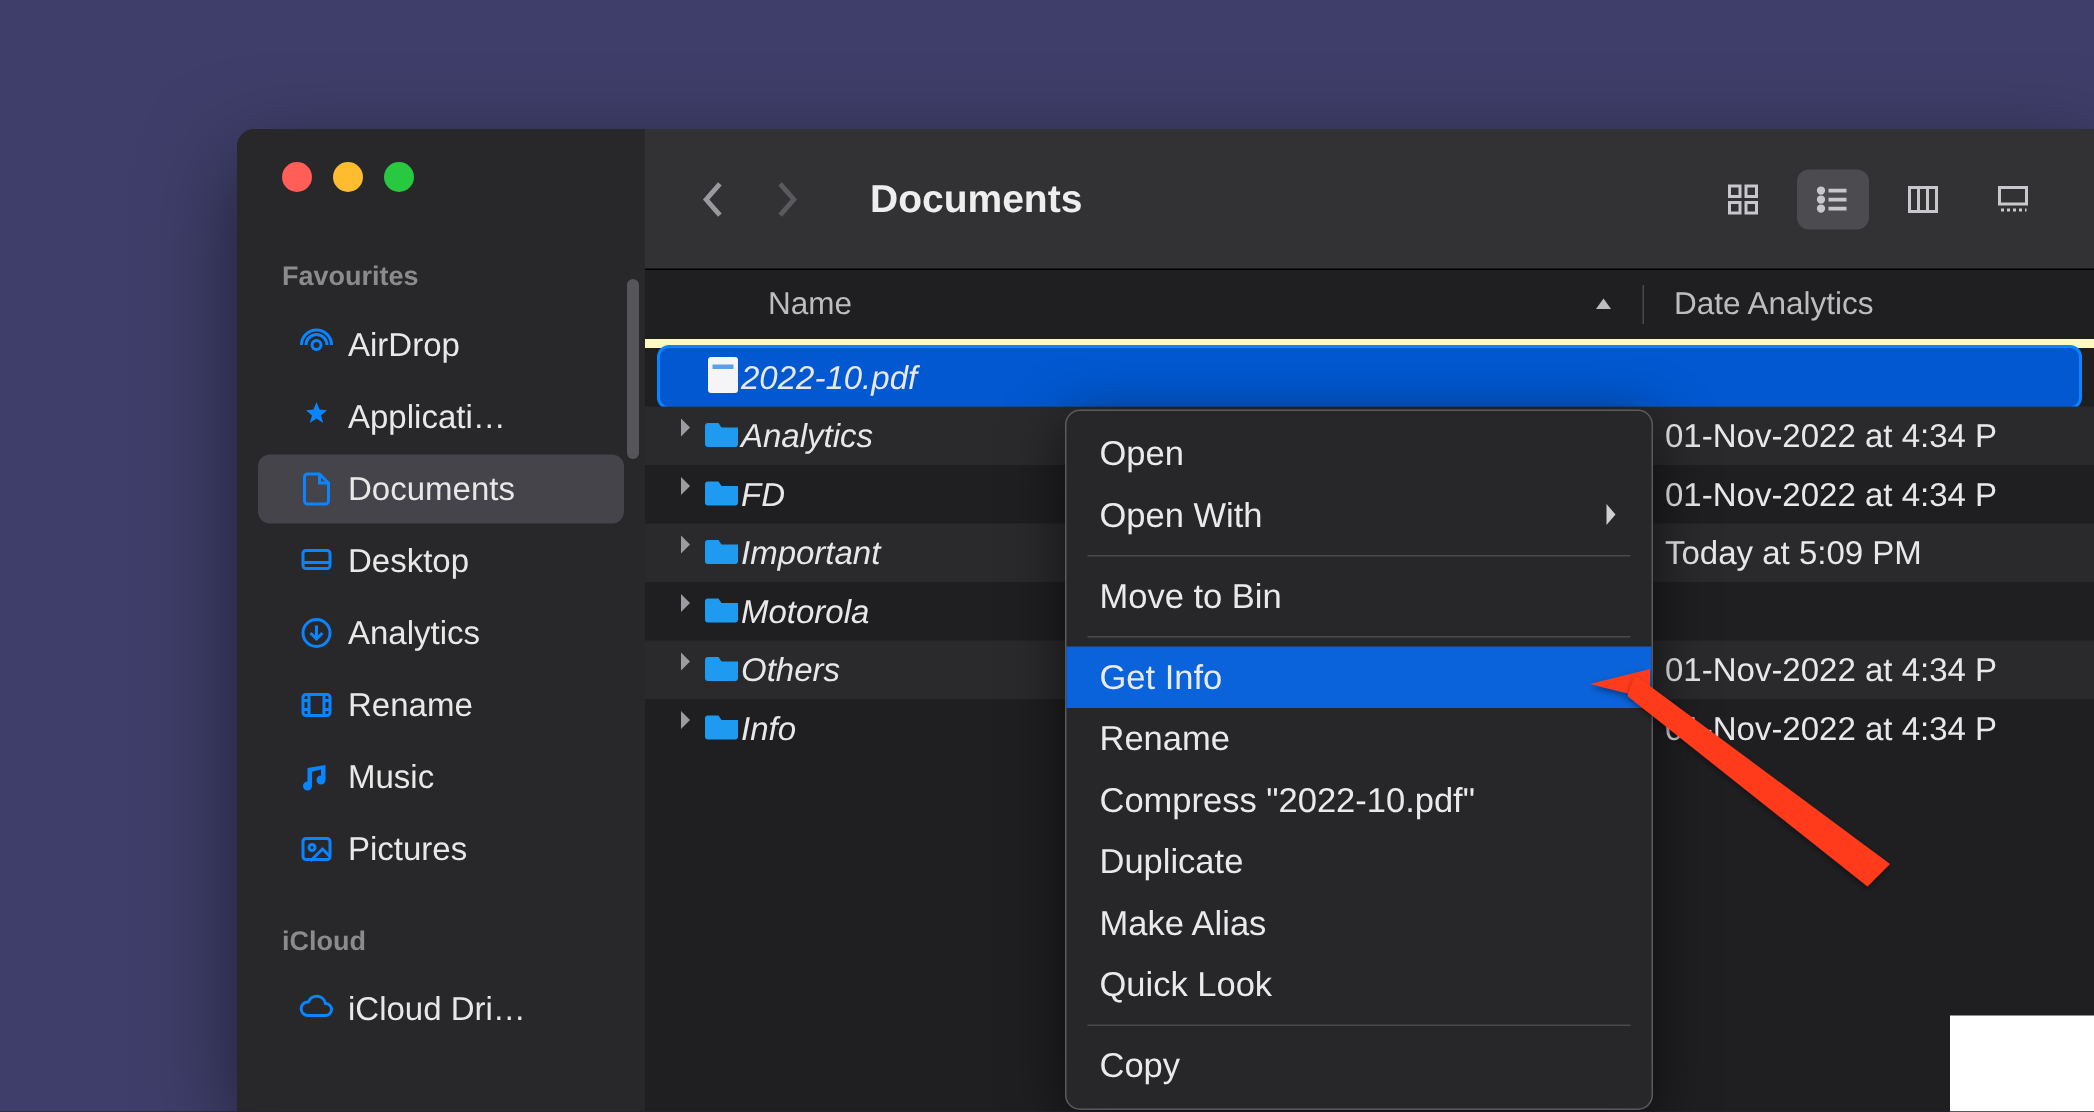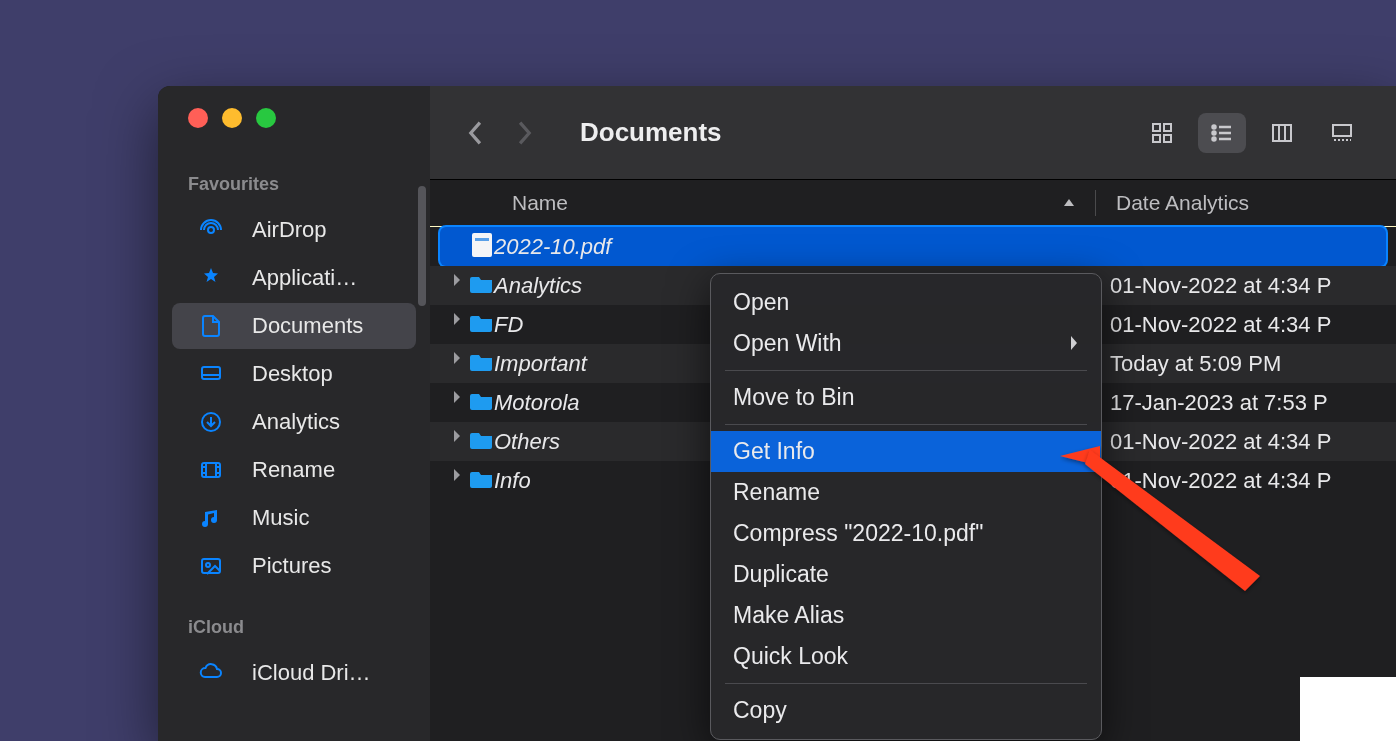--- a/index.html
+++ b/index.html
@@ -34,21 +34,21 @@
 .sidebar-section-header {
   color: #8b8b8e;
   font-size: 18px;
   font-weight: 600;
   padding: 6px 30px 10px 30px;
 }
 
 .sidebar-item {
   display: flex;
   align-items: center;
-  gap: 28px;
+  gap: 8px;
   padding: 10px 20px 10px 26px;
   margin: 2px 14px;
   border-radius: 8px;
   color: #e8e8e8;
   font-size: 22px;
   cursor: pointer;
 }
 .sidebar-item.active { background: #44444a; }
 .sidebar-icon { width: 26px; height: 26px; display: flex; align-items: center; justify-content: center; color: #0a84ff; }
 .sidebar-icon svg { width: 24px; height: 24px; }
@@ -80,21 +80,21 @@
 .window-title { color: #eeeeef; font-size: 26px; font-weight: 700; margin-left: 24px; flex: 1; }
 .view-controls { display: flex; gap: 12px; align-items: center; }
 .view-btn { width: 48px; height: 40px; display:flex; align-items:center; justify-content:center; color: #c8c8cc; border-radius: 8px; cursor:pointer; }
 .view-btn.active { background: #4c4c50; }
 .view-btn svg { width: 28px; height: 24px; }
 
 .columns-header {
   display: flex;
   align-items: center;
   padding: 10px 0;
-  border-bottom: 1px solid #fef9c3;
+  border-bottom: 6px solid #fef9c3;
   color: #bdbdc0;
   font-size: 21px;
   font-weight: 500;
 }
 .col-name { flex: 1; padding-left: 82px; display:flex; align-items:center; }
 .col-sort { width: 40px; display:flex; align-items:center; justify-content:center; }
 .col-divider { width:1px; height: 26px; background:#4a4a4c; margin: 0 6px; }
 .col-date { width: 294px; padding-left: 14px; }
 
 .file-list { flex: 1; }
@@ -399,21 +399,20 @@
                 <path d="M2 1l6 6-6 6z"></path>
               </svg>
             </span>
           <span class="folder-icon">
               <svg viewBox="0 0 24 18" fill="#1e9bf0">
                 <path d="M2 2h7l2 3h11v11a2 2 0 0 1-2 2H2a2 2 0 0 1-2-2V4a2 2 0 0 1 2-2z"></path>
               </svg>
             </span>
           <span class="row-name">Motorola</span>
         </div>
-        <div class="row-date">17-Jan-2023 at 7:53 P</div>
       </div>
 
       <div class="row alt">
         <div class="row-name-cell">
           <span class="disclosure">
               <svg viewBox="0 0 10 14" fill="currentColor">
                 <path d="M2 1l6 6-6 6z"></path>
               </svg>
             </span>
           <span class="folder-icon">

